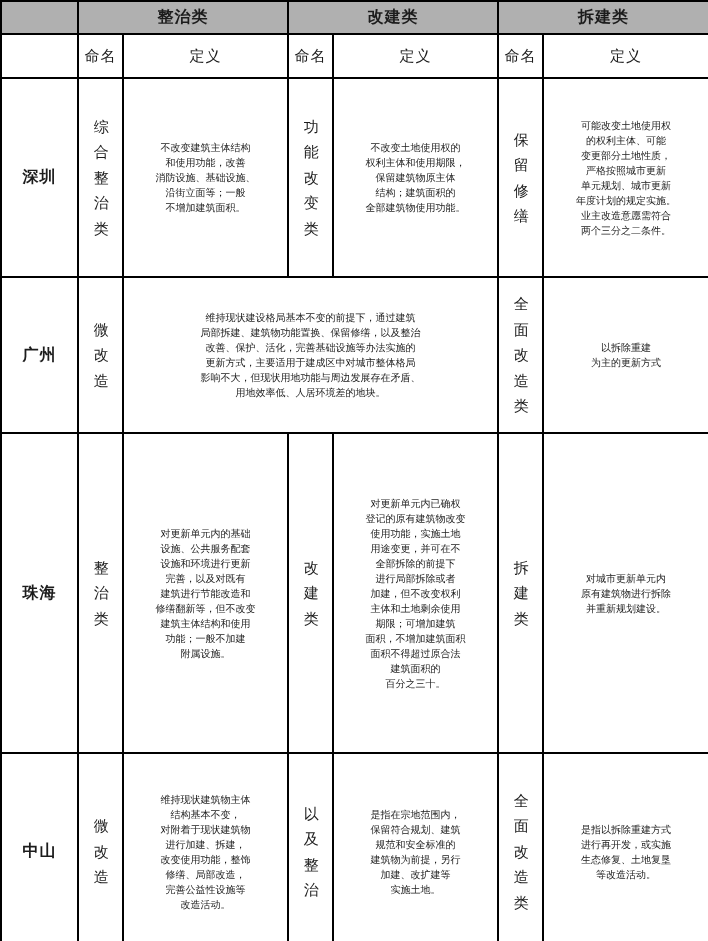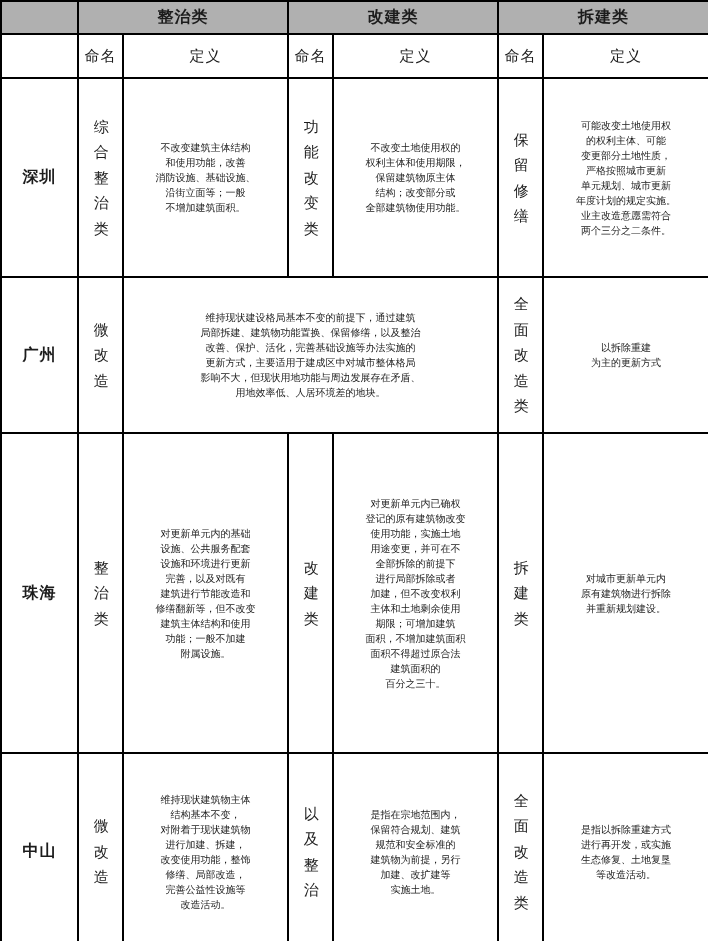--- a/index.html
+++ b/index.html
@@ -111,21 +111,21 @@
 和使用功能，改善
 消防设施、基础设施、
 沿街立面等；一般
 不增加建筑面积。</td>
       <td class="naming-cell">
         <div class="vertical-text">功能改变类</div>
       </td>
       <td class="definition-cell">不改变土地使用权的
 权利主体和使用期限，
 保留建筑物原主体
-结构；改变部分或
+结构；建筑面积的
 全部建筑物使用功能。</td>
       <td class="naming-cell">
         <div class="vertical-text">保留修缮</div>
       </td>
       <td class="definition-cell">可能改变土地使用权
 的权利主体、可能
 变更部分土地性质，
 严格按照城市更新
 单元规划、城市更新
 年度计划的规定实施。

